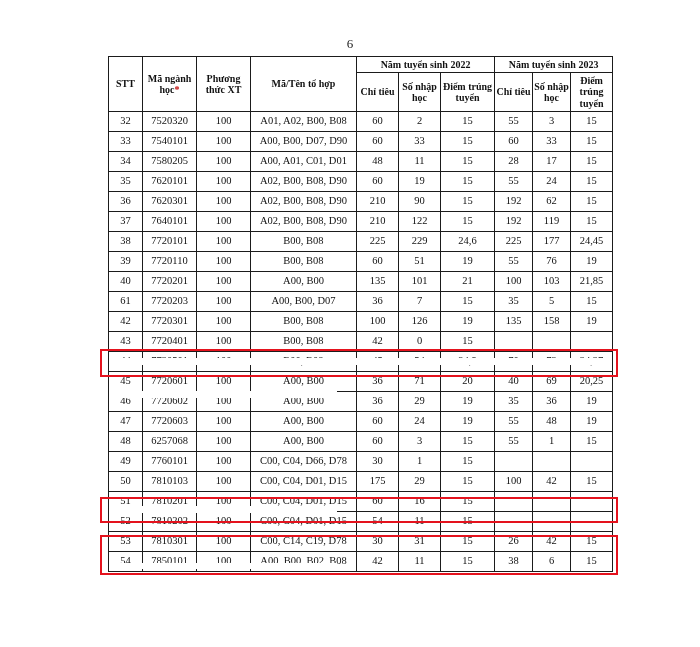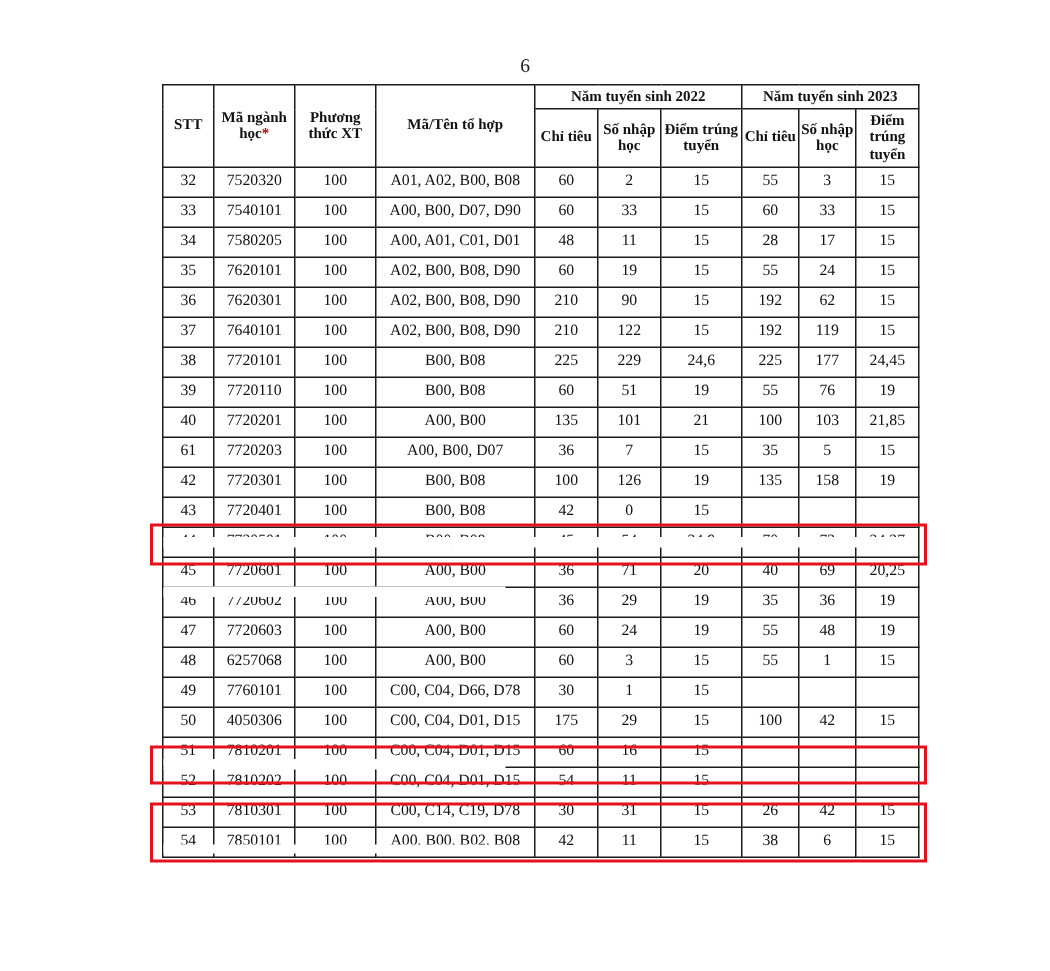--- a/index.html
+++ b/index.html
@@ -345,21 +345,21 @@
           <td class="combo">C00, C04, D66, D78</td>
           <td>30</td>
           <td>1</td>
           <td>15</td>
           <td></td>
           <td></td>
           <td></td>
         </tr>
         <tr>
           <td>50</td>
-          <td>4050306</td>
+          <td>7810103</td>
           <td>100</td>
           <td class="combo">C00, C04, D01, D15</td>
           <td>175</td>
           <td>29</td>
           <td>15</td>
           <td>100</td>
           <td>42</td>
           <td>15</td>
         </tr>
         <tr>

